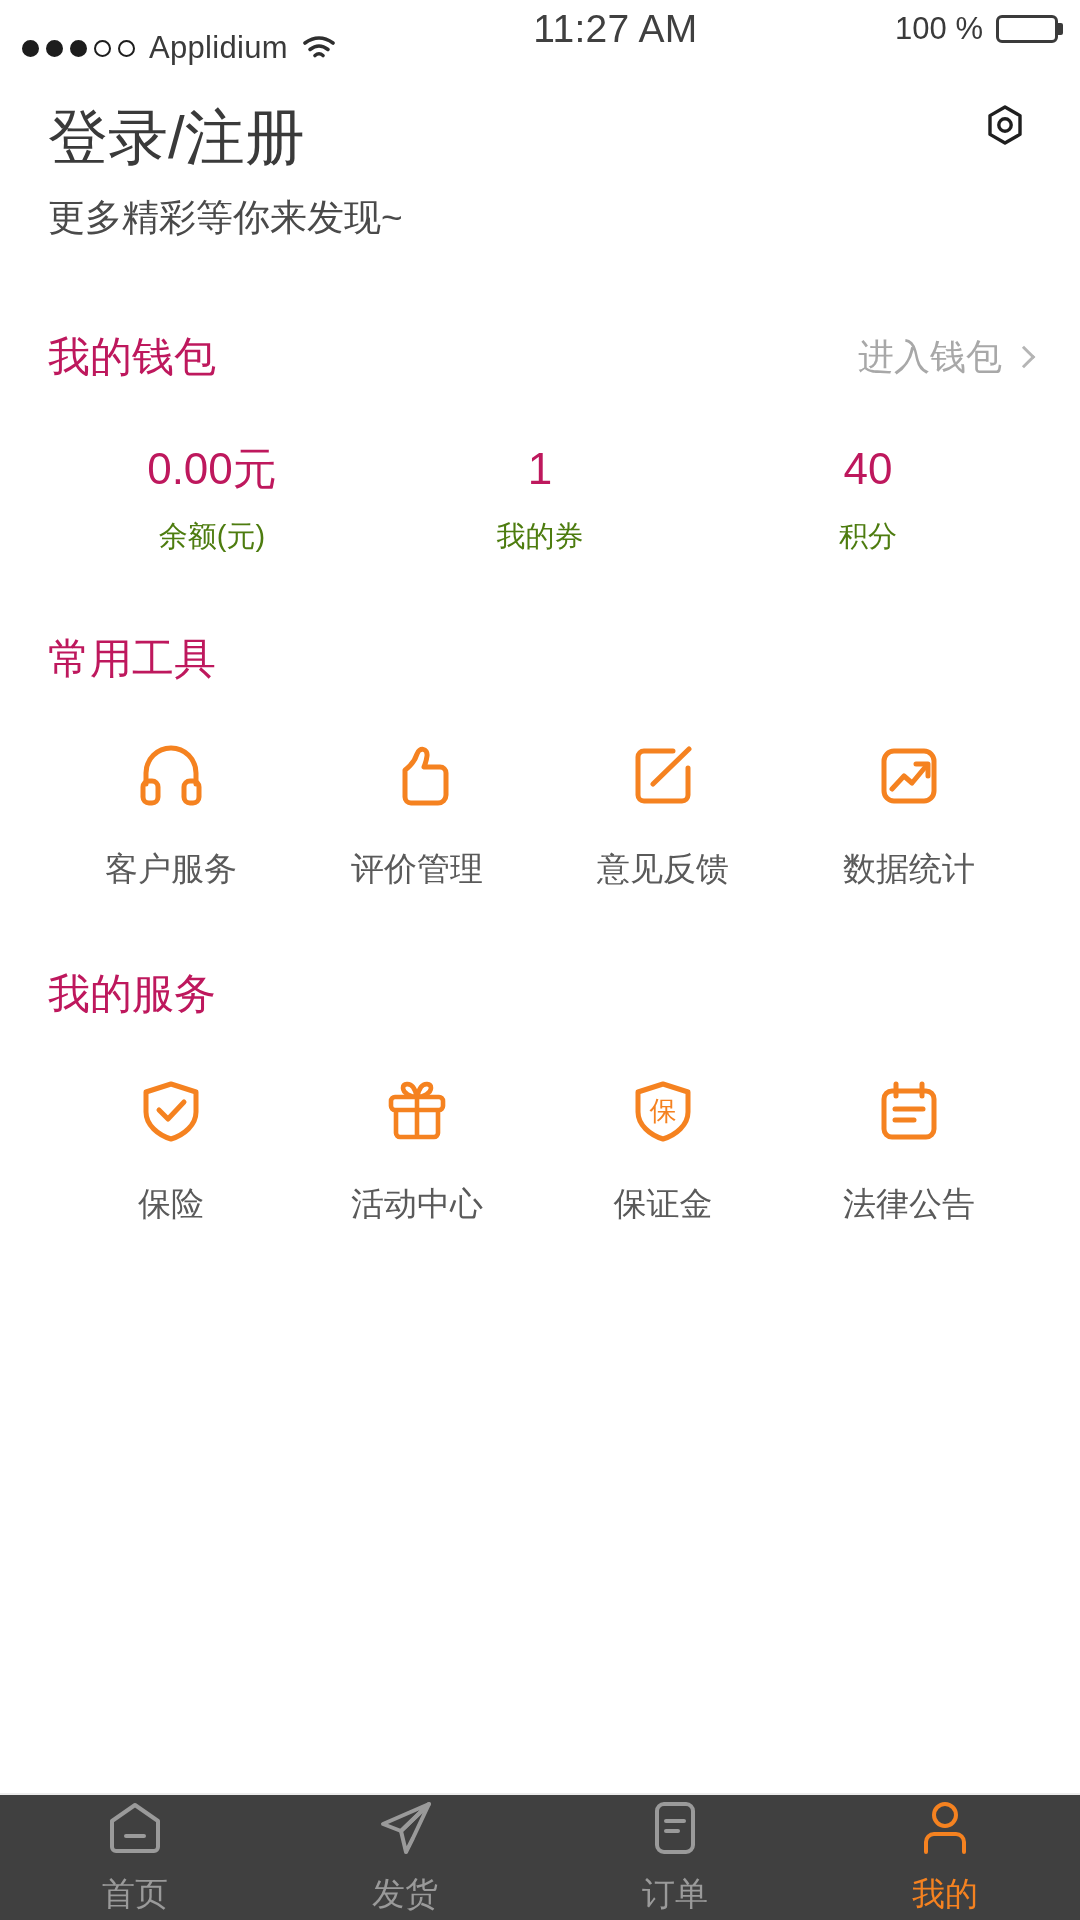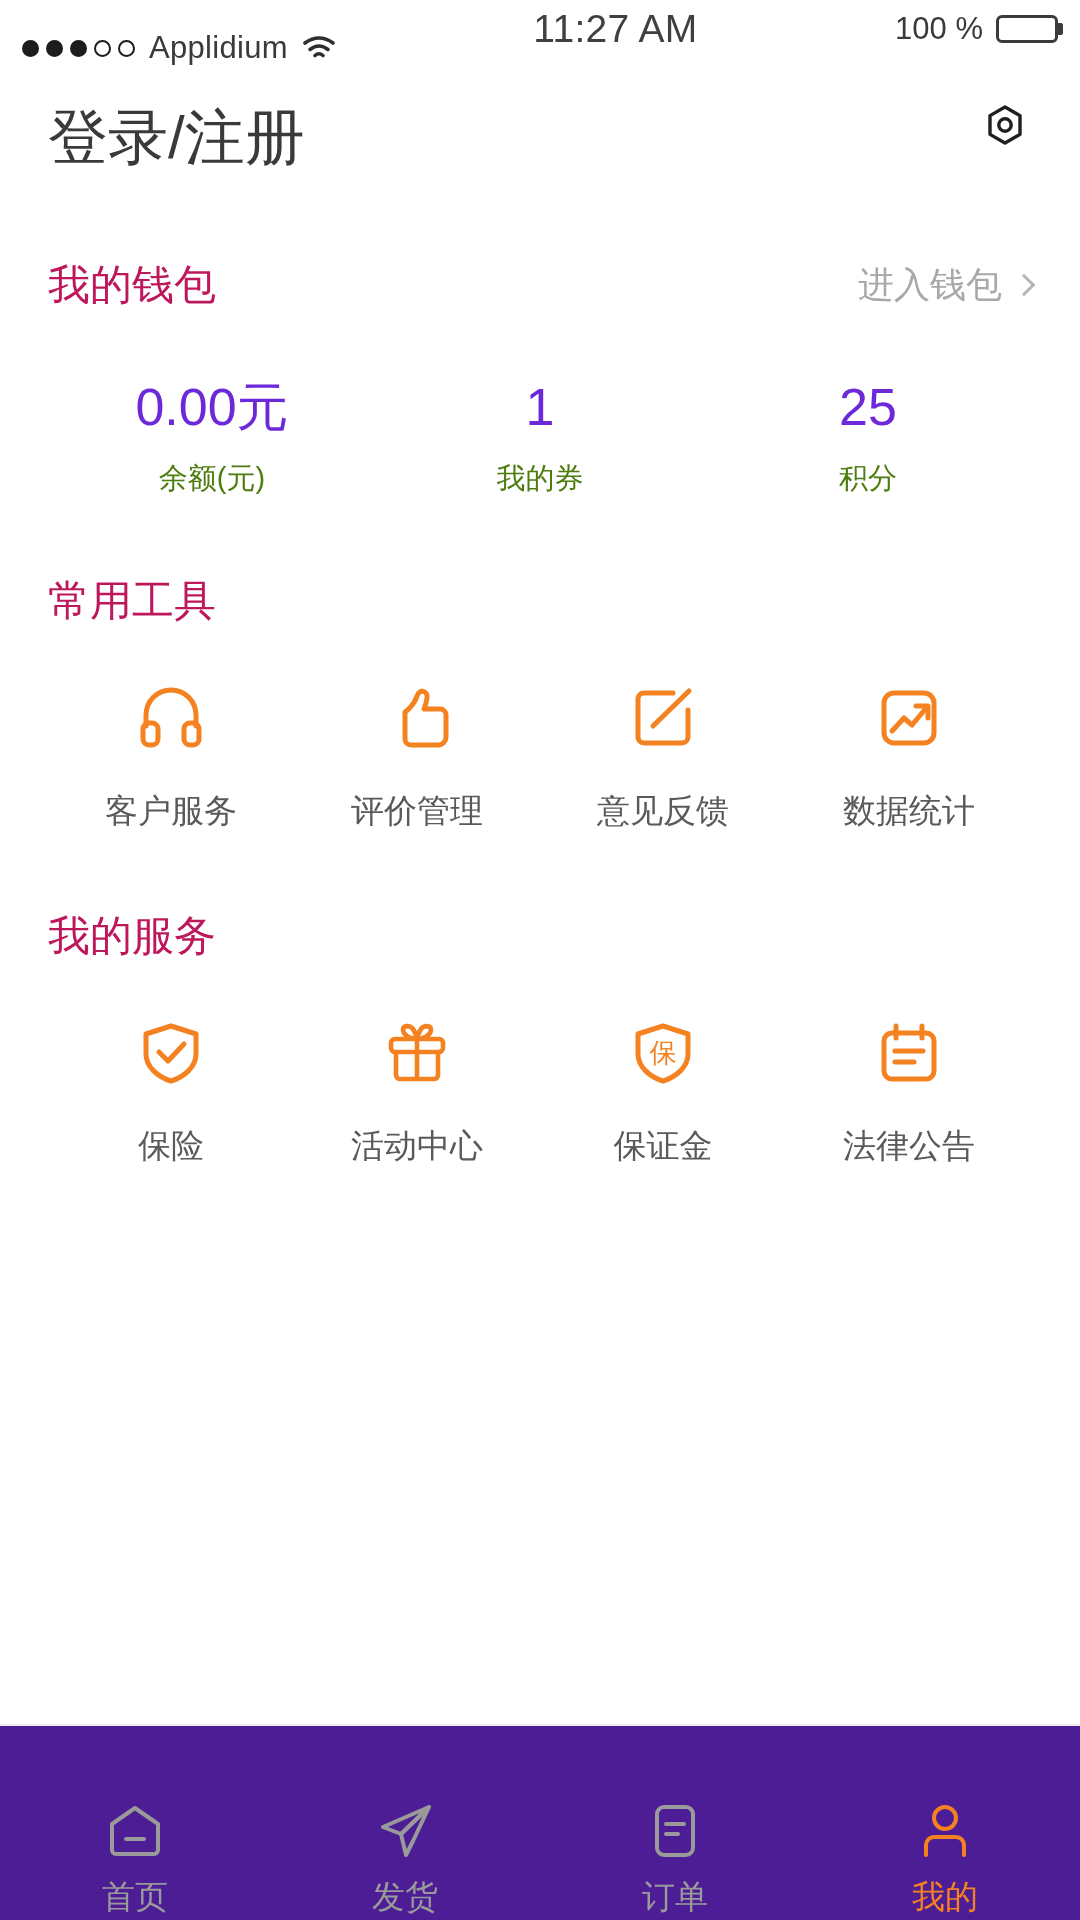--- a/index.html
+++ b/index.html
@@ -51,36 +51,36 @@
   .sec-title { font-size:42px; color:#be185d; font-weight:400; }
   .wallet-link { display:flex; align-items:center; gap:14px; }
   .wallet-link .lbl { font-size:36px; color:#a8a8a8; }
   .chev {
     width:16px; height:16px; border-right:3px solid #b5b5b5; border-top:3px solid #b5b5b5;
     transform:rotate(45deg); display:inline-block;
   }
   .stats { display:flex; margin-top:62px; }
   .stat { flex:1; text-align:center; }
   .stat:first-child { text-align:center; }
-  .stat-val { font-size:52px; color:#6d28d9; line-height:1; font-weight:400;margin-top:6px; }
+  .stat-val { font-size:44px; color:#be185d; line-height:1; font-weight:400; }
   .stat-lbl { font-size:29px; color:#4d7c0f; margin-top:26px; }
 
   
   .grid-sec { margin-top:74px; padding:0 48px; }
   .grid-sec .sec-title { margin-bottom:10px; }
   .grid { display:flex; margin-top:46px; }
   .cell { flex:1; display:flex; flex-direction:column; align-items:center; }
   .cell-ico { width:86px; height:86px; display:flex; align-items:center; justify-content:center; }
   .cell-lbl { font-size:33px; color:#5a5a5a; margin-top:28px; }
 
   
   .tabbar {
-    position:absolute; left:0; bottom:0; width:1080px; height:196px;
-    background:#4c1d95; border-top:2px solid #ededed;
-    display:flex; align-items:flex-end;
+    position:absolute; left:0; bottom:0; width:1080px; height:127px;
+    background:#404040; border-top:2px solid #ededed;
+    display:flex; align-items:center;
   }
   .tab { flex:1; display:flex; flex-direction:column; align-items:center; gap:14px; }
   .tab-ico { width:60px; height:60px; display:flex; align-items:center; justify-content:center; }
   .tab-lbl { font-size:33px; color:#9a9a9a; }
   .tab.active .tab-lbl { color:#f58220; }
 </style>
 </head>
 <body>
 
 <div id="app">
@@ -115,41 +115,42 @@
   </div>
 
   <div class="header">
     <div class="gear-btn">
       <svg viewBox="0 0 44 44" width="44" height="44">
         <path d="M22 4 L37 12.6 L37 31.4 L22 40 L7 31.4 L7 12.6 Z" fill="none" stroke="#1f1f1f" stroke-width="3.4" stroke-linejoin="round"></path>
         <circle cx="22" cy="22" r="6.2" fill="none" stroke="#1f1f1f" stroke-width="3.4"></circle>
       </svg>
     </div>
     <div class="title">登录/注册</div>
+    <div class="subtitle">更多精彩等你来发现~</div>
   </div>
 
   <div class="wallet">
     <div class="wallet-head">
       <span class="sec-title">我的钱包</span>
       <span class="wallet-link">
         <span class="lbl">进入钱包</span>
         <span class="chev"></span>
       </span>
     </div>
     <div class="stats">
       <div class="stat">
         <div class="stat-val">0.00元</div>
         <div class="stat-lbl">余额(元)</div>
       </div>
       <div class="stat">
         <div class="stat-val">1</div>
         <div class="stat-lbl">我的券</div>
       </div>
       <div class="stat">
-        <div class="stat-val">25</div>
+        <div class="stat-val">40</div>
         <div class="stat-lbl">积分</div>
       </div>
     </div>
   </div>
 
   <div class="grid-sec">
     <div class="sec-title">常用工具</div>
     <div class="grid">
 
       <div class="cell">

